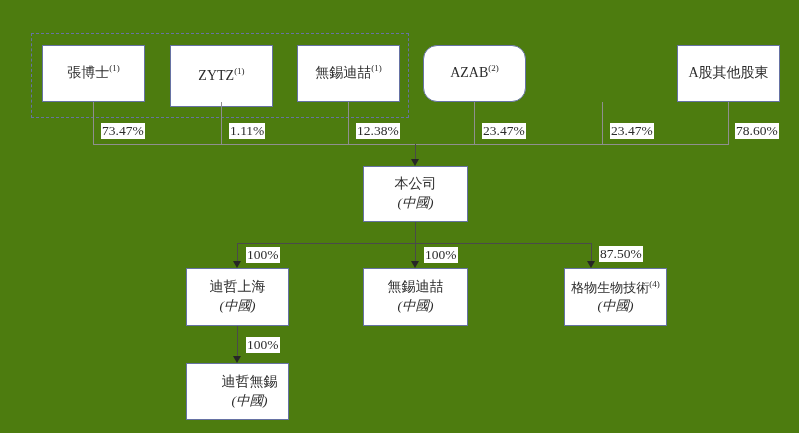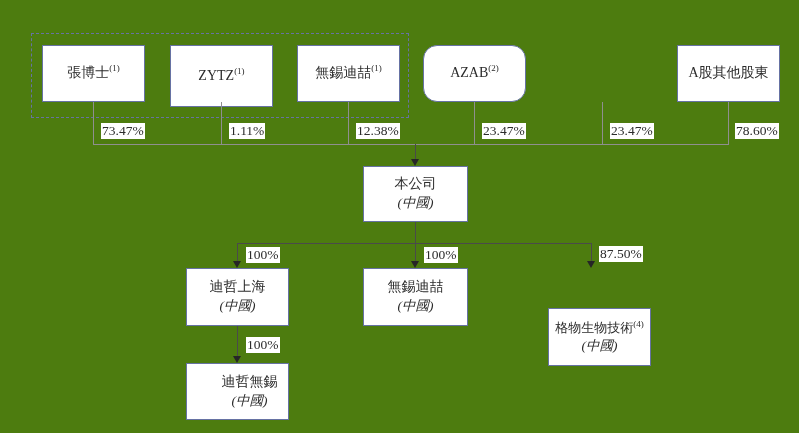--- a/index.html
+++ b/index.html
@@ -113,21 +113,21 @@
   <div class="pct" style="left:599px; top:246px;">87.50%</div>
 
   <div class="node" style="left:186px; top:268px; width:103px; height:58px;">
     <div><span>迪哲上海</span><sup></sup></div>
     <div class="region">(中國)</div>
   </div>
   <div class="node" style="left:363px; top:268px; width:105px; height:58px;">
     <div><span>無錫迪喆</span><sup></sup></div>
     <div class="region">(中國)</div>
   </div>
-  <div class="node" style="left:548px; top:268px; width:103px; height:58px; font-size:13px;margin-top:40px;">
+  <div class="node" style="left:564px; top:268px; width:103px; height:58px; font-size:13px;">
     <div><span>格物生物技術</span><sup>(4)</sup></div>
     <div class="region">(中國)</div>
   </div>
 
   <div class="vline dark" style="left:237px; top:326px; height:31px;"></div>
   <div class="arrowhead" style="left:233px; top:356px;"></div>
   <div class="pct" style="left:246px; top:337px;">100%</div>
 
   <div class="node" style="left:186px; top:363px; width:103px; height:57px;padding-left:24px;">
     <div>迪哲無錫</div>

